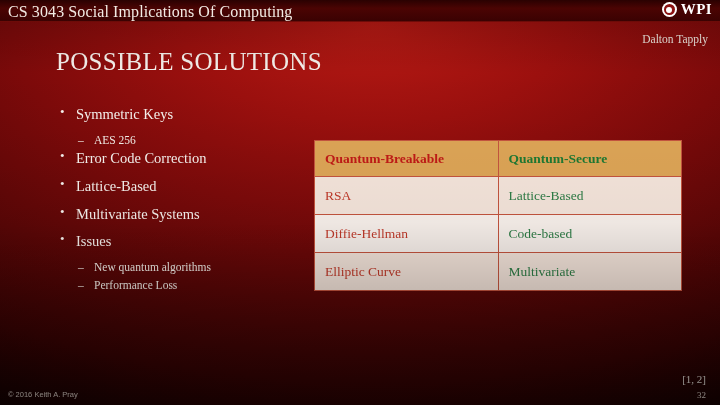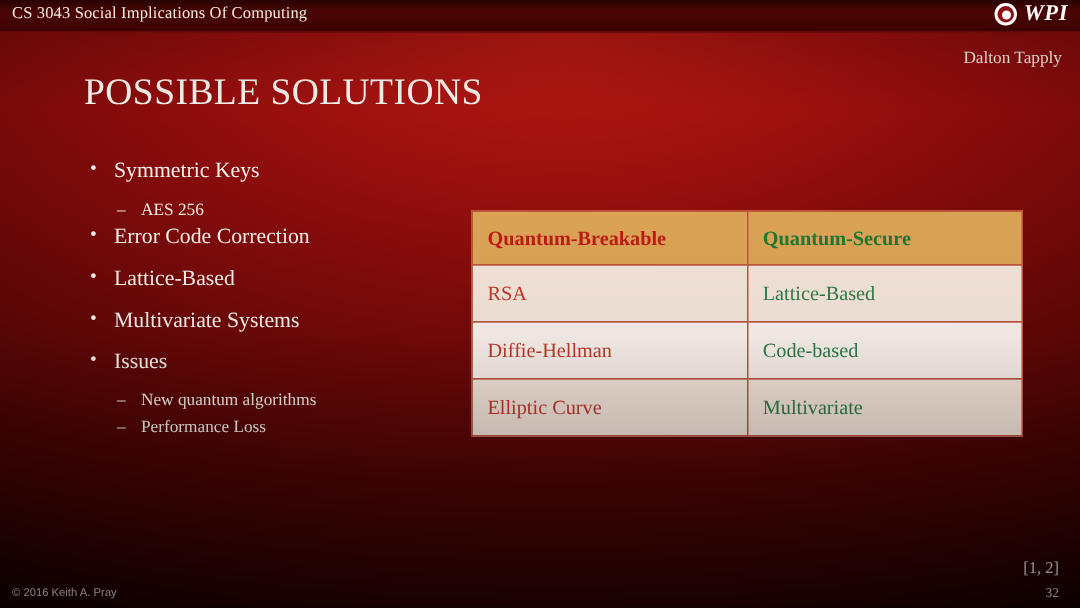--- a/index.html
+++ b/index.html
@@ -37,33 +37,32 @@
     width: 720px;
     height: 22px;
     background: linear-gradient(to bottom, #2a0101 0%, #4b0403 40%, #3a0202 100%);
     border-bottom: 1px solid #6d0b08;
     z-index: 5;
   }
   .header-title {
     position: absolute;
     left: 8px;
     top: 3px;
-    font-size: 11px;
+    font-size: 16px;
     color: #f2ebe4;
     font-family: "Liberation Serif", serif;
     letter-spacing: 0.1px;
   }
 
   .wpi-logo {
     position: absolute;
     right: 8px;
     top: 2px;
     display: flex;
     gap: 4px;
-    font-style: italic;
   }
   .wpi-seal {
     width: 15px; height: 15px;
     border-radius: 50%;
     background: #ffffff;
     position: relative;
     display: inline-block;
   }
   .wpi-seal::before {
     content: "";

